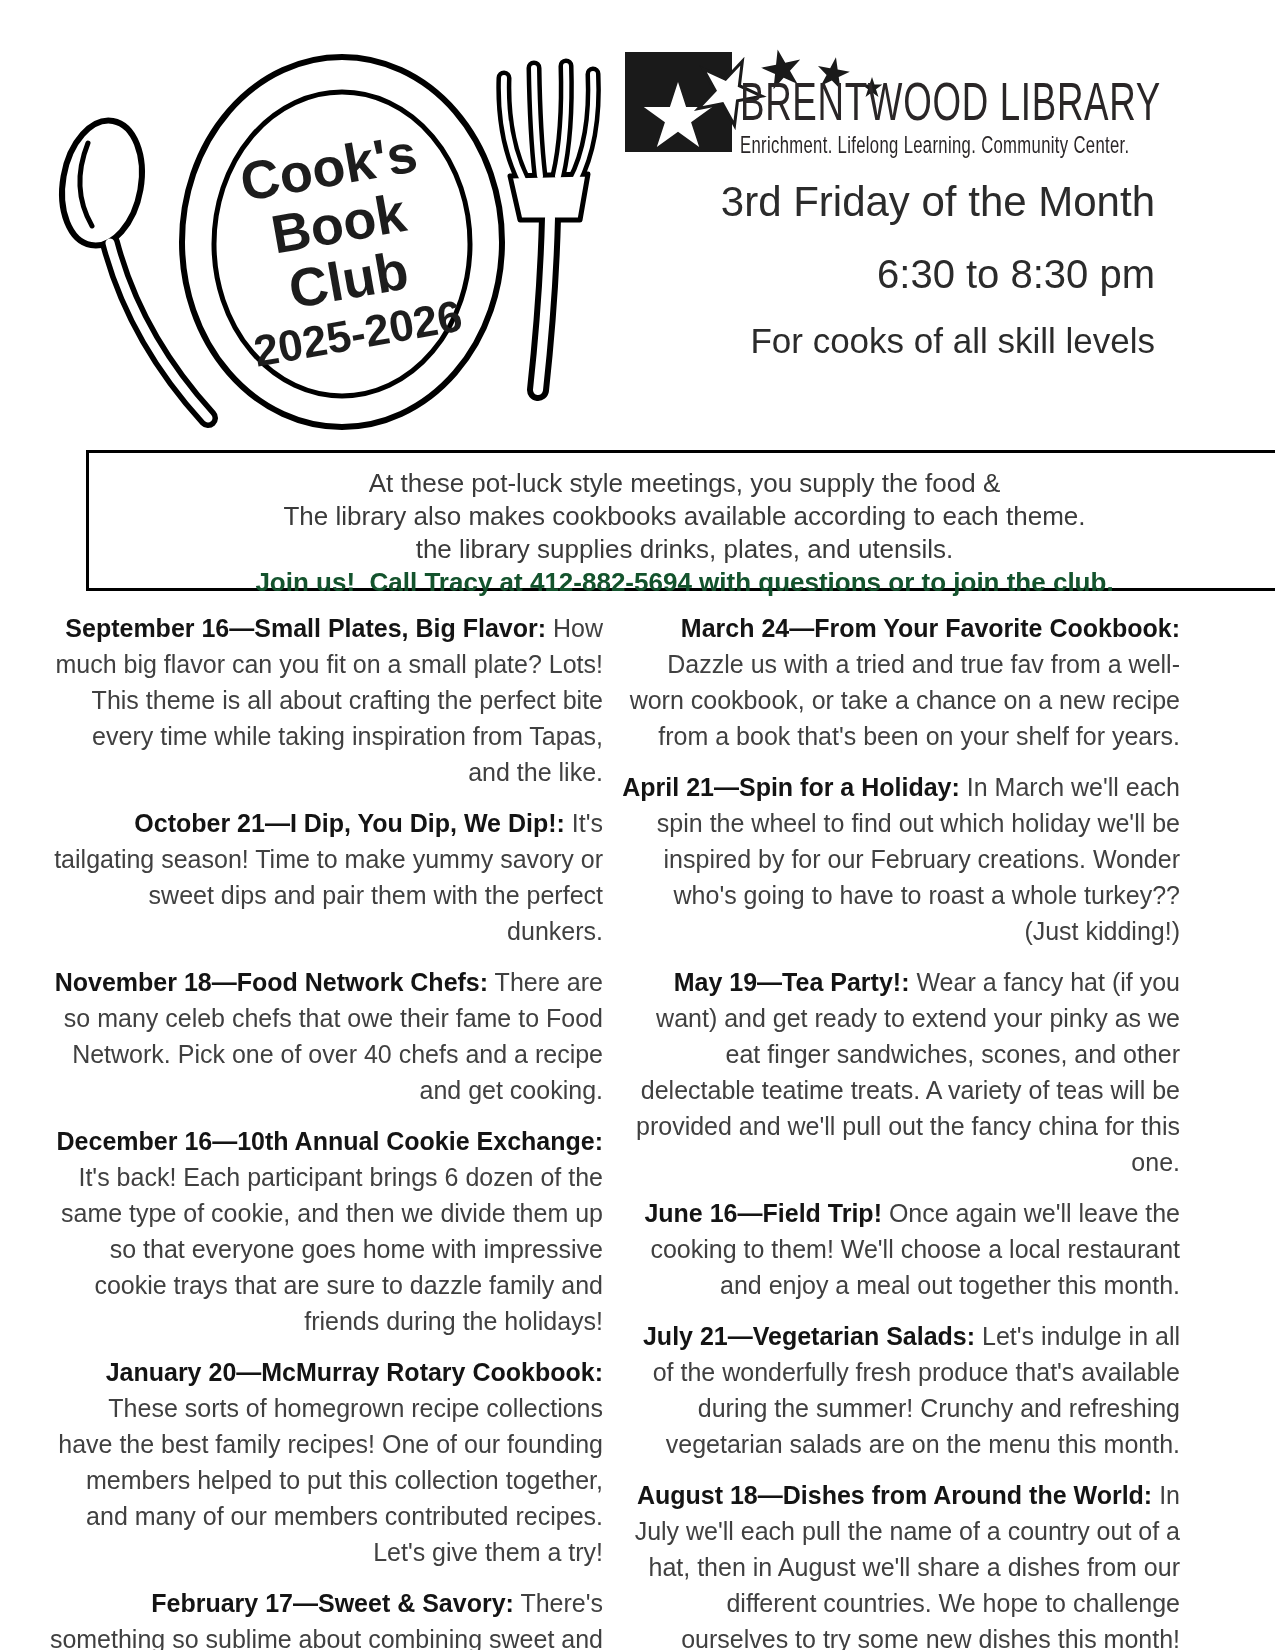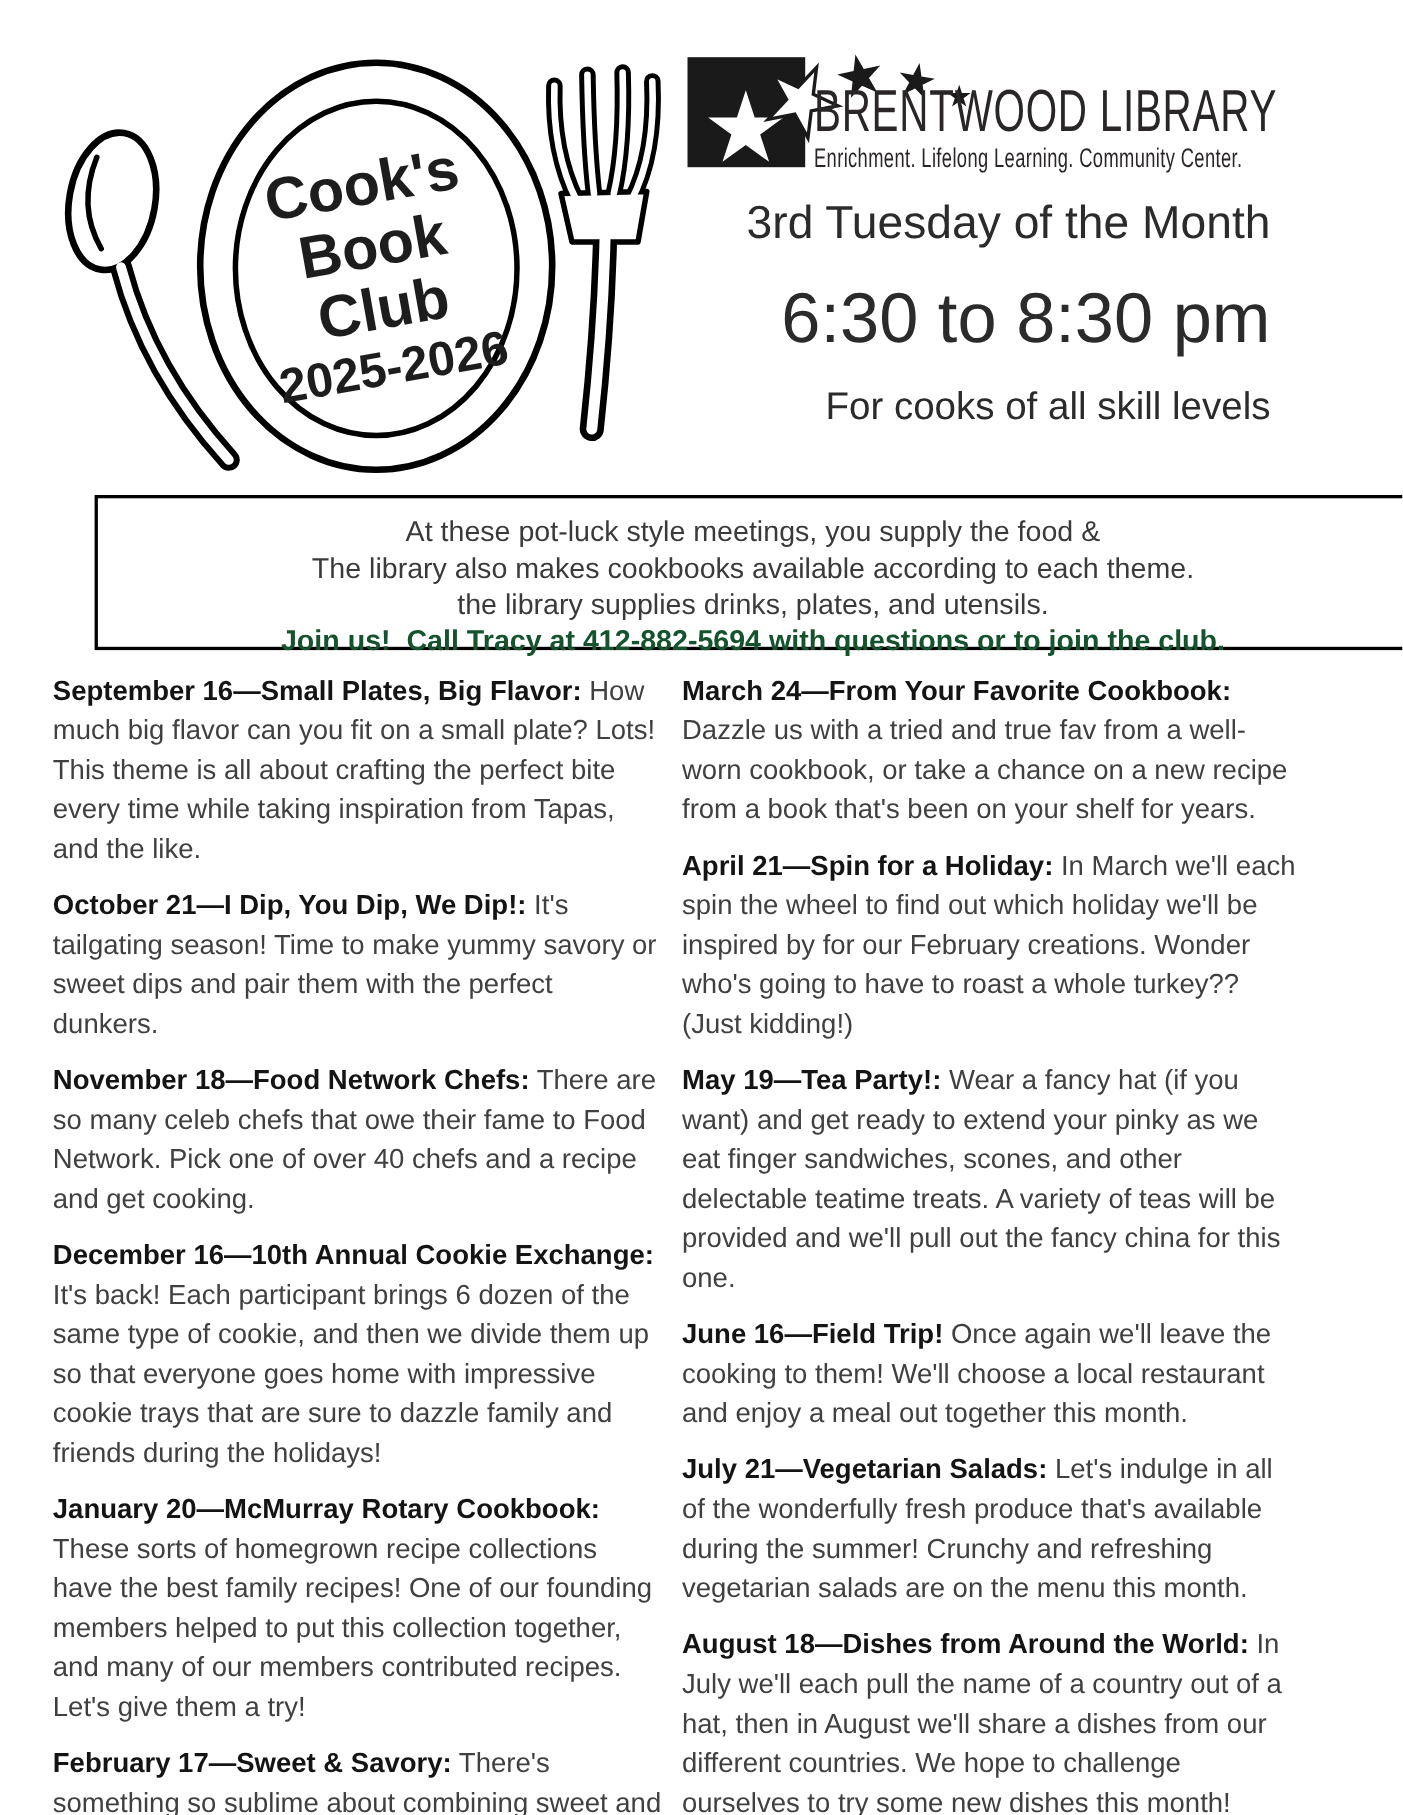--- a/index.html
+++ b/index.html
@@ -13,34 +13,34 @@
   .logo-art{position:absolute;left:600px;top:48px;width:300px;height:112px;}
   .logo-text{position:absolute;left:740px;top:74px;transform:scaleX(0.68);
              transform-origin:top left;white-space:nowrap;color:#2a2627;}
   .logo-name{font-size:54px;letter-spacing:1px;line-height:1.0;}
   .logo-tagline{font-size:24.5px;margin-top:3px;letter-spacing:0.5px;}
 
   .schedule{position:absolute;right:120px;top:178px;width:620px;display:flex;
             flex-direction:column;align-items:flex-end;color:#2b2b2b;}
   .sched-day{font-size:42px;margin-bottom:26px;}
   .sched-exc{font-size:31px;margin-bottom:18px;}
-  .sched-time{font-size:64px;margin-bottom:24px;}
+  .sched-time{font-size:40px;margin-bottom:24px;}
   .sched-aud{font-size:35px;}
 
   
   .info-box{position:absolute;left:86px;top:450px;width:1197px;height:141px;
             border:3px solid #000;box-sizing:border-box;text-align:center;
             padding-top:14px;font-size:26px;line-height:33px;color:#3a3a3a;}
   .join-line{font-weight:bold;color:#14532d;white-space:pre-wrap;}
 
   
   .col{position:absolute;top:610px;font-size:25px;line-height:36px;color:#404040;}
   .col-left{left:48px;width:555px;}
   .col-right{left:620px;width:560px;}
-  .col p{margin:0 0 15px 0;}
+  .col p{margin:0 0 15px 0;text-align:right;}
   .col strong{color:#141414;}
 </style>
 </head>
 <body>
 
 <div class="page">
 
   <svg class="plate-art" viewBox="0 0 575 390" xmlns="http://www.w3.org/2000/svg">
 
     <g>
@@ -87,21 +87,21 @@
     <use href="#star" transform="translate(182 22) rotate(-12) scale(21)" fill="#1a1a1a"></use>
     <use href="#star" transform="translate(233 26) rotate(10) scale(17)" fill="#1a1a1a"></use>
     <use href="#star" transform="translate(272 40) scale(11)" fill="#1a1a1a"></use>
   </svg>
   <div class="logo-text">
     <div class="logo-name">BRENTWOOD LIBRARY</div>
     <div class="logo-tagline">Enrichment. Lifelong Learning. Community Center.</div>
   </div>
 
   <div class="schedule">
-    <div class="sched-day">3rd Tuesday of the Month</div>
+    <div class="sched-day">3rd Friday of the Month</div>
     <div class="sched-time">6:30 to 8:30 pm</div>
     <div class="sched-aud">For cooks of all skill levels</div>
   </div>
 
   <div class="info-box">
     <div>At these pot-luck style meetings, you supply the food &amp;</div>
     <div>The library also makes cookbooks available according to each theme.</div>
     <div>the library supplies drinks, plates, and utensils.</div>
     <div class="join-line">Join us!  Call Tracy at 412-882-5694 with questions or to join the club.</div>
   </div>

